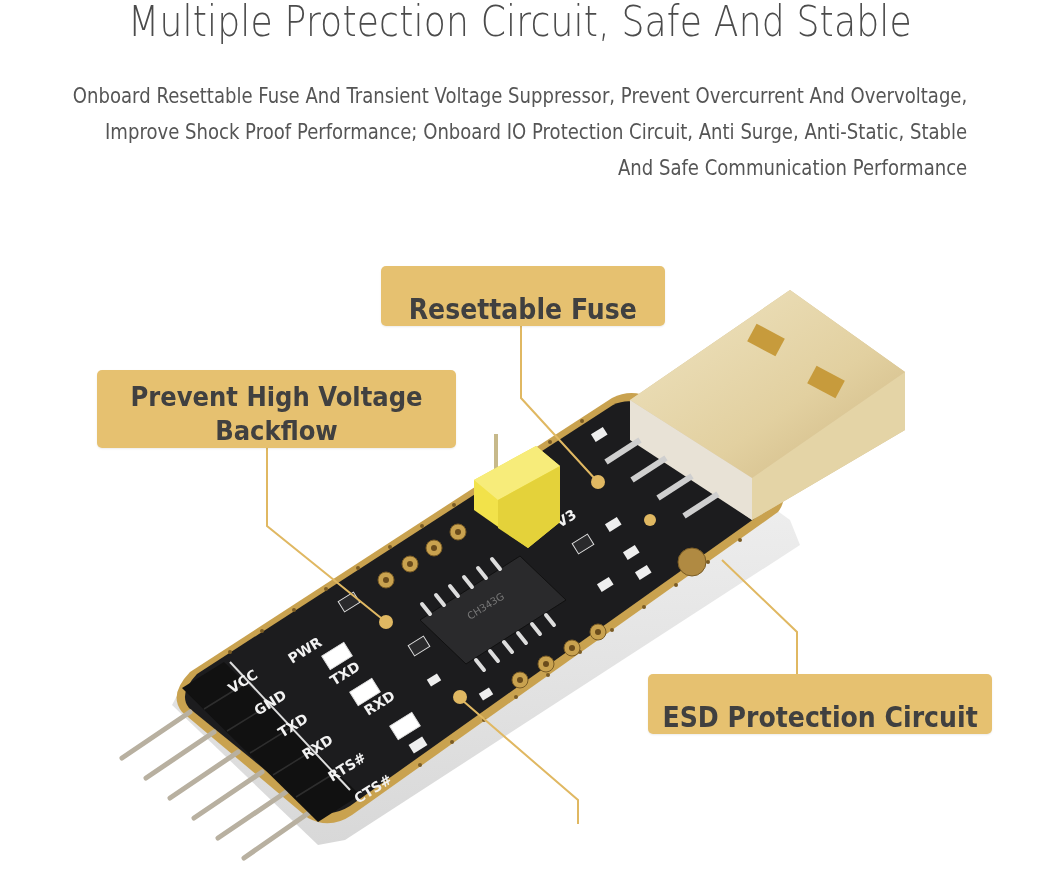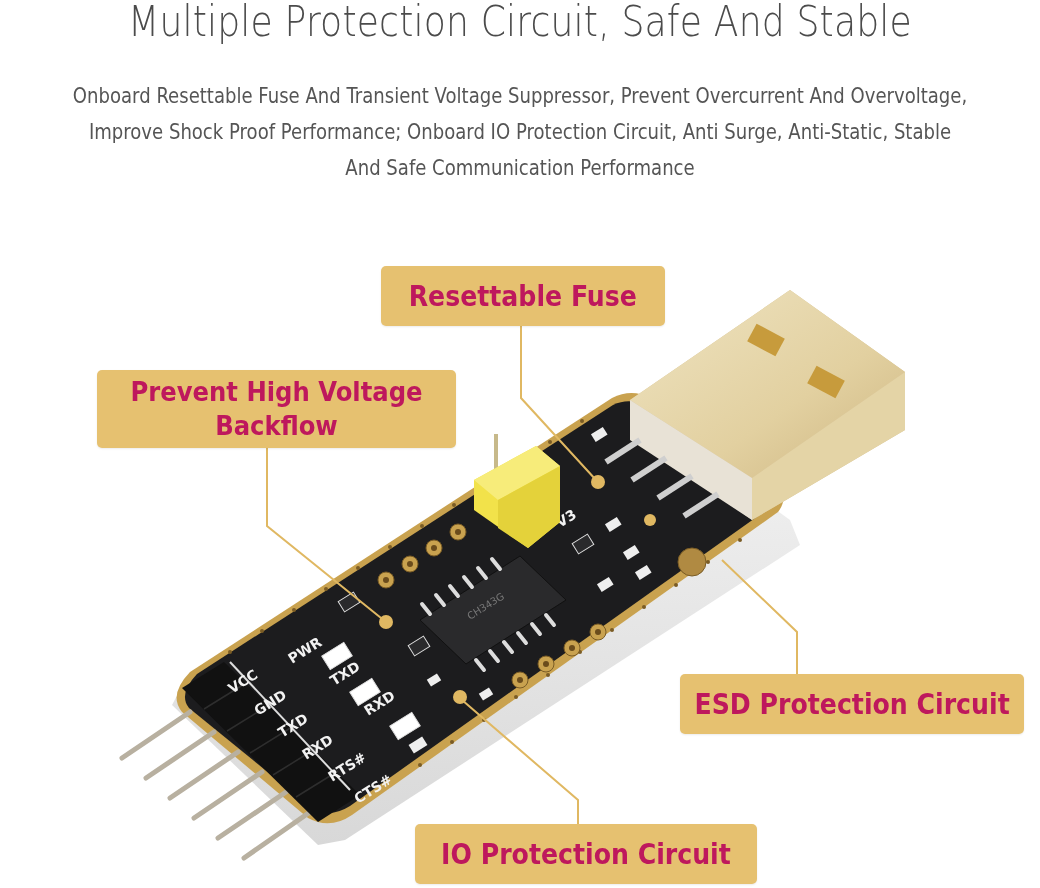--- a/index.html
+++ b/index.html
@@ -8,40 +8,40 @@
 
   .title {
     position: absolute; left: 0; top: 0; width: 1040px;
     text-align: center; font-size: 42px; line-height: 44px;
     color: #4b4b4b; font-weight: 300; letter-spacing: 0.2px;
     font-family: "DejaVu Sans", sans-serif;
     transform: scaleX(0.86); transform-origin: 520px 0;
   }
   .desc {
     position: absolute; left: 0; top: 78px; width: 1040px;
-    text-align: center; font-size: 21px; line-height: 36px; color: #555;
+    text-align: right; font-size: 21px; line-height: 36px; color: #555;
     font-family: "DejaVu Sans", sans-serif;
   }
   .desc span { display: block; white-space: nowrap; transform: scaleX(0.86); transform-origin: center; }
 
   .stage { position: absolute; left: 0; top: 0; width: 1040px; height: 888px; }
   svg.board { position: absolute; left: 0; top: 0; }
 
   .label {
-    position: absolute; background: #e6c170; color: #be185d;
+    position: absolute; background: #e6c170; color: #404040;
     border-radius: 5px; text-align: center;
     font-family: "DejaVu Sans", sans-serif; font-weight: 600;
-    display: flex; align-items: center; justify-content: center;
+    display: flex; align-items: flex-end; justify-content: center;
     box-shadow: 0 1px 2px rgba(0,0,0,0.08);
   }
   .label span { display: block; transform: scaleX(0.9); white-space: nowrap; }
   .lbl-fuse { left: 381px; top: 266px; width: 284px; height: 60px; font-size: 28px; }
   .lbl-backflow { left: 97px; top: 370px; width: 359px; height: 78px; font-size: 27px; line-height: 34px; }
   .lbl-backflow span { white-space: normal; }
-  .lbl-esd { left: 680px; top: 674px; width: 344px; height: 60px; font-size: 28px; }
+  .lbl-esd { left: 648px; top: 674px; width: 344px; height: 60px; font-size: 28px; }
   .lbl-io { left: 415px; top: 824px; width: 342px; height: 60px; font-size: 28px; }
 </style>
 </head>
 <body>
 
 <div class="title">Multiple Protection Circuit, Safe And Stable</div>
 <div class="desc">
   <span>Onboard Resettable Fuse And Transient Voltage Suppressor, Prevent Overcurrent And Overvoltage,</span>
   <span>Improve Shock Proof Performance; Onboard IO Protection Circuit, Anti Surge, Anti-Static, Stable</span>
   <span>And Safe Communication Performance</span>
@@ -229,16 +229,13 @@
 
   <div class="label lbl-fuse">
     <span>Resettable Fuse</span>
   </div>
   <div class="label lbl-backflow">
     <span>Prevent High Voltage Backflow</span>
   </div>
   <div class="label lbl-esd">
     <span>ESD Protection Circuit</span>
   </div>
-  <div class="label lbl-io">
-    <span>IO Protection Circuit</span>
-  </div>
 </div>
 
 </body></html>

